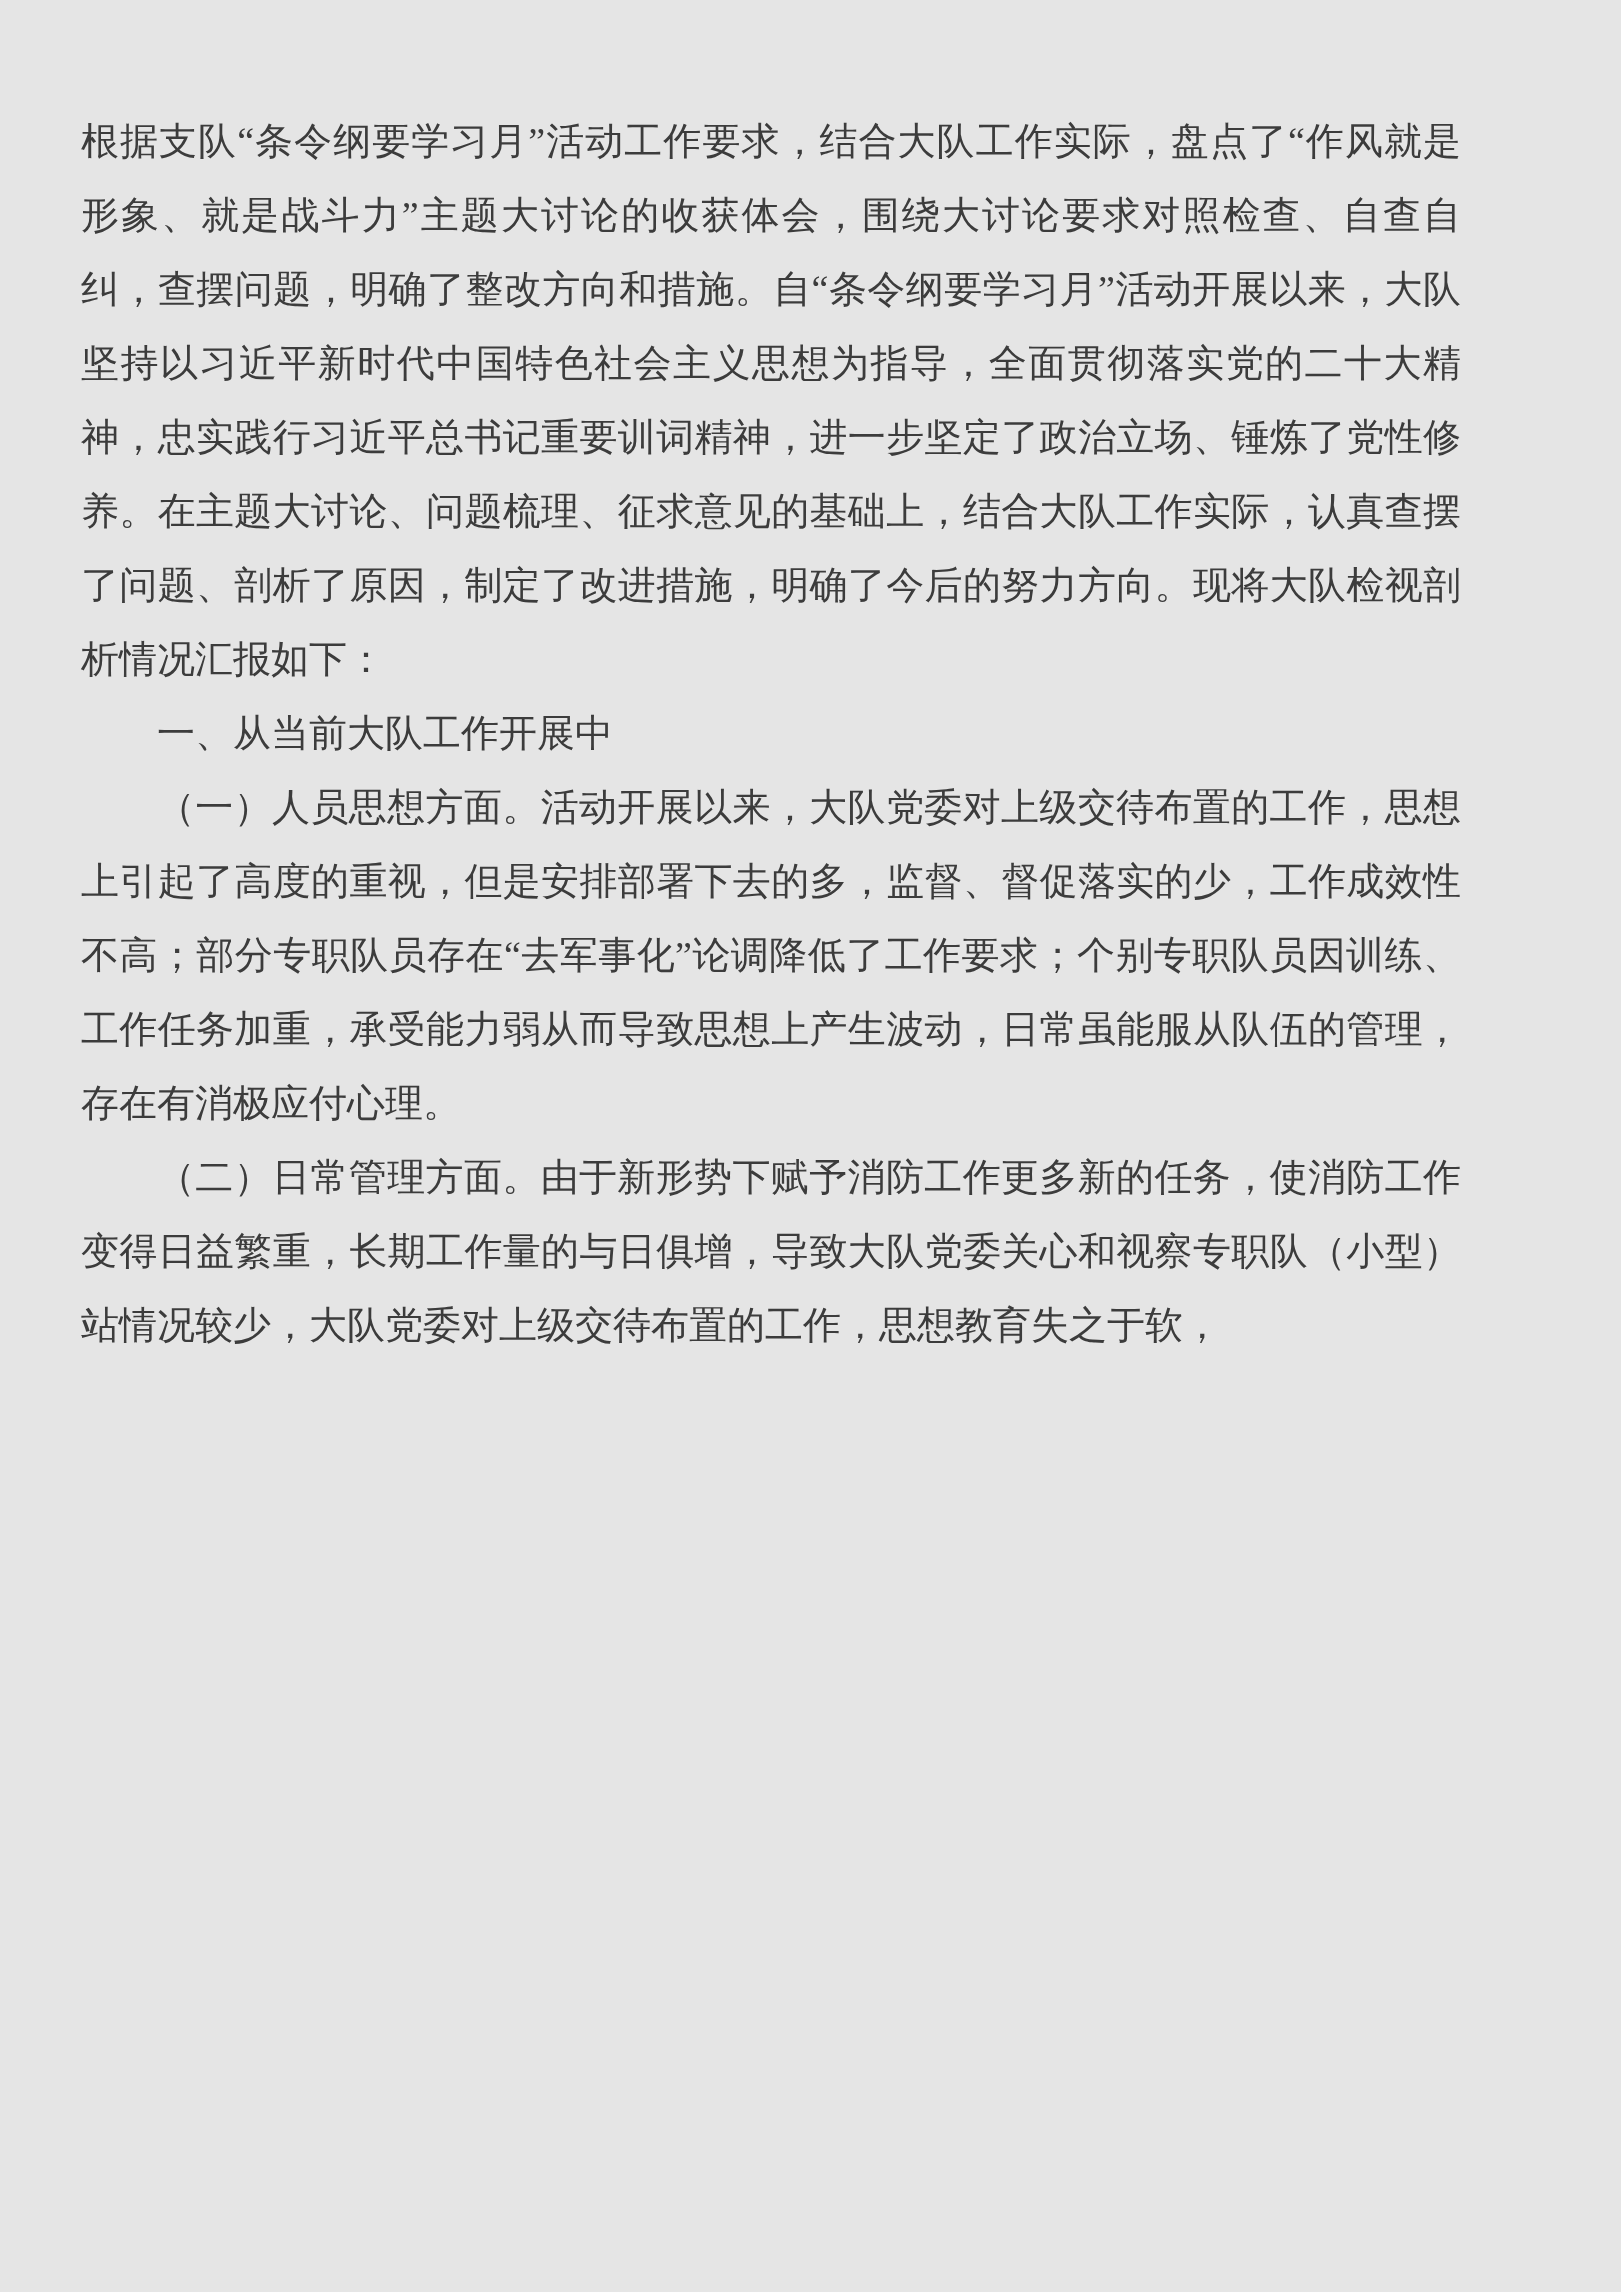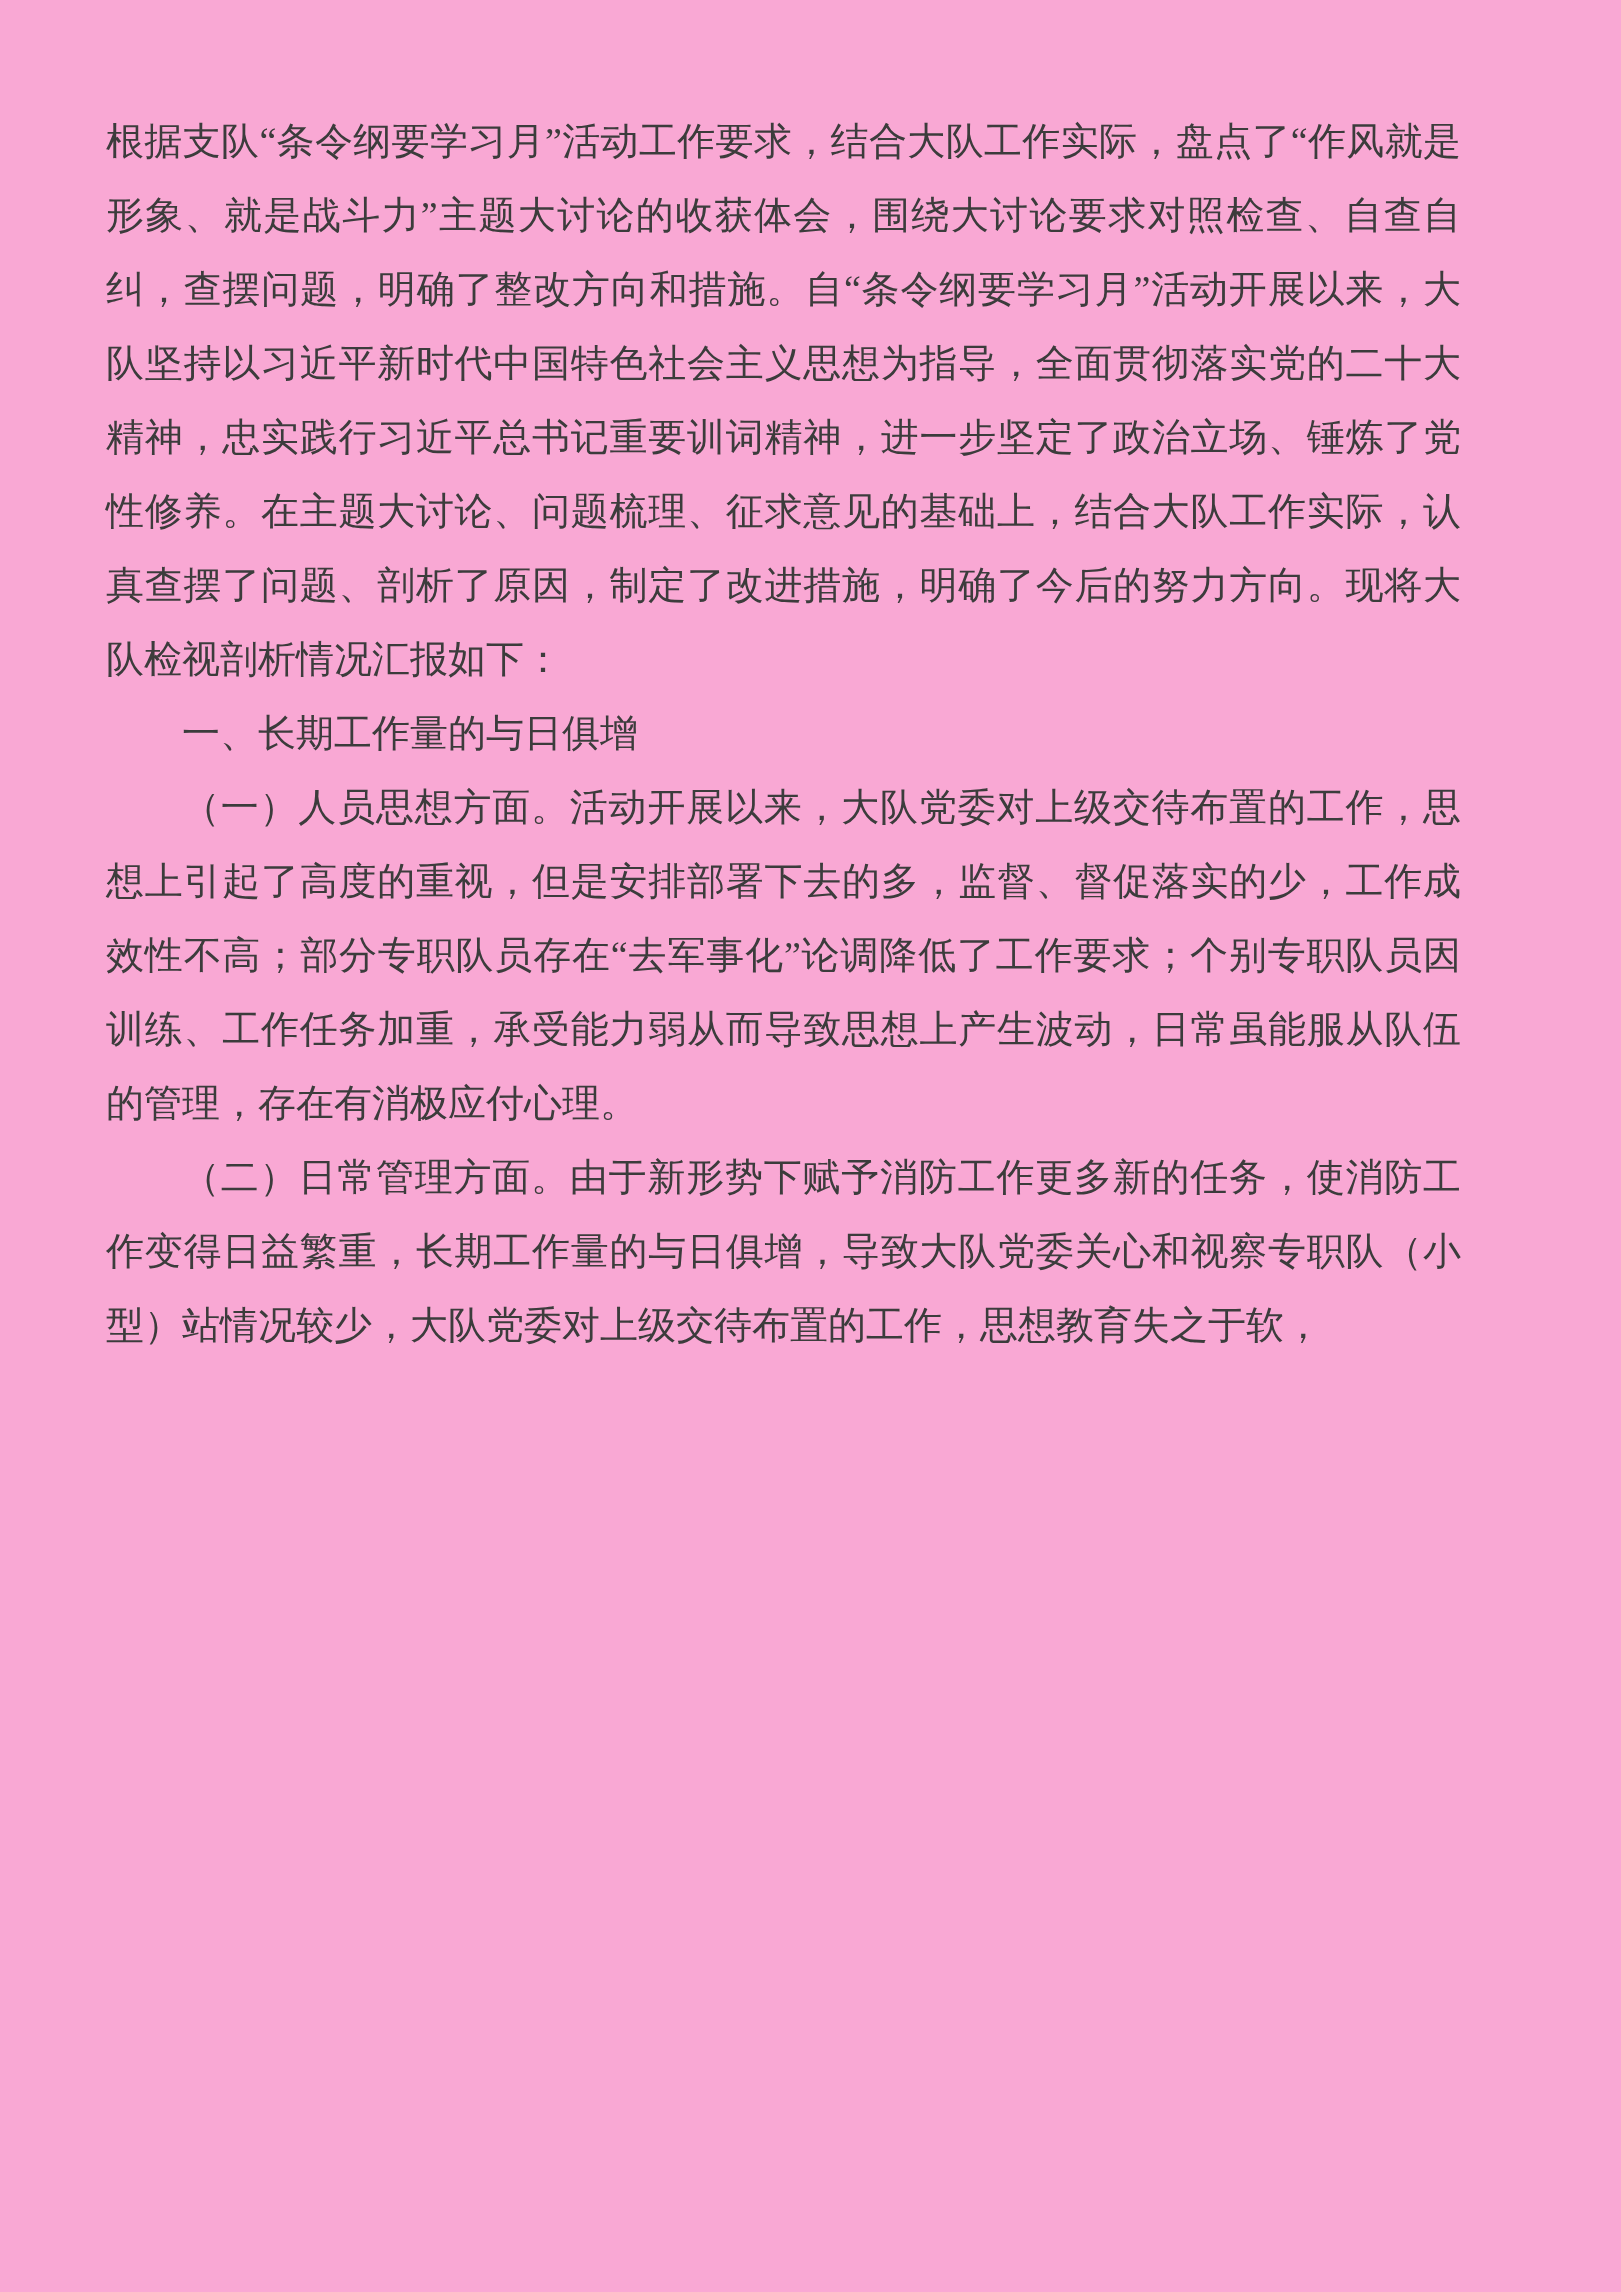--- a/index.html
+++ b/index.html
@@ -4,23 +4,23 @@
   <style>
     html, body {
       margin: 0;
       padding: 0;
       background: #ffffff;
     }
     .page {
       position: relative;
       width: 1621px;
       height: 2293px;
-      background: #f9a8d4;
+      background: #e5e5e5;
       box-sizing: border-box;
-      padding: 104px 160px 0 106px;
+      padding: 104px 160px 0 81px;
       overflow: hidden;
     }
     .doc-body {
       font-family: "Liberation Serif", "DejaVu Serif", serif;
       font-size: 38px;
       line-height: 74px;
       color: #3c3c3c;
       text-align: justify;
     }
     .para {
@@ -32,18 +32,18 @@
     .para.indent {
       text-indent: 2em;
     }
   </style>
 </head>
 <body>
 
 <div class="page">
   <div class="doc-body">
     <p class="para">根据支队“条令纲要学习月”活动工作要求，结合大队工作实际，盘点了“作风就是形象、就是战斗力”主题大讨论的收获体会，围绕大讨论要求对照检查、自查自纠，查摆问题，明确了整改方向和措施。自“条令纲要学习月”活动开展以来，大队坚持以习近平新时代中国特色社会主义思想为指导，全面贯彻落实党的二十大精神，忠实践行习近平总书记重要训词精神，进一步坚定了政治立场、锤炼了党性修养。在主题大讨论、问题梳理、征求意见的基础上，结合大队工作实际，认真查摆了问题、剖析了原因，制定了改进措施，明确了今后的努力方向。现将大队检视剖析情况汇报如下：</p>
-    <p class="para indent">一、长期工作量的与日俱增</p>
+    <p class="para indent">一、从当前大队工作开展中</p>
     <p class="para indent">（一）人员思想方面。活动开展以来，大队党委对上级交待布置的工作，思想上引起了高度的重视，但是安排部署下去的多，监督、督促落实的少，工作成效性不高；部分专职队员存在“去军事化”论调降低了工作要求；个别专职队员因训练、工作任务加重，承受能力弱从而导致思想上产生波动，日常虽能服从队伍的管理，存在有消极应付心理。</p>
     <p class="para indent">（二）日常管理方面。由于新形势下赋予消防工作更多新的任务，使消防工作变得日益繁重，长期工作量的与日俱增，导致大队党委关心和视察专职队（小型）站情况较少，大队党委对上级交待布置的工作，思想教育失之于软，</p>
   </div>
 </div>
 
 
 </body></html>

